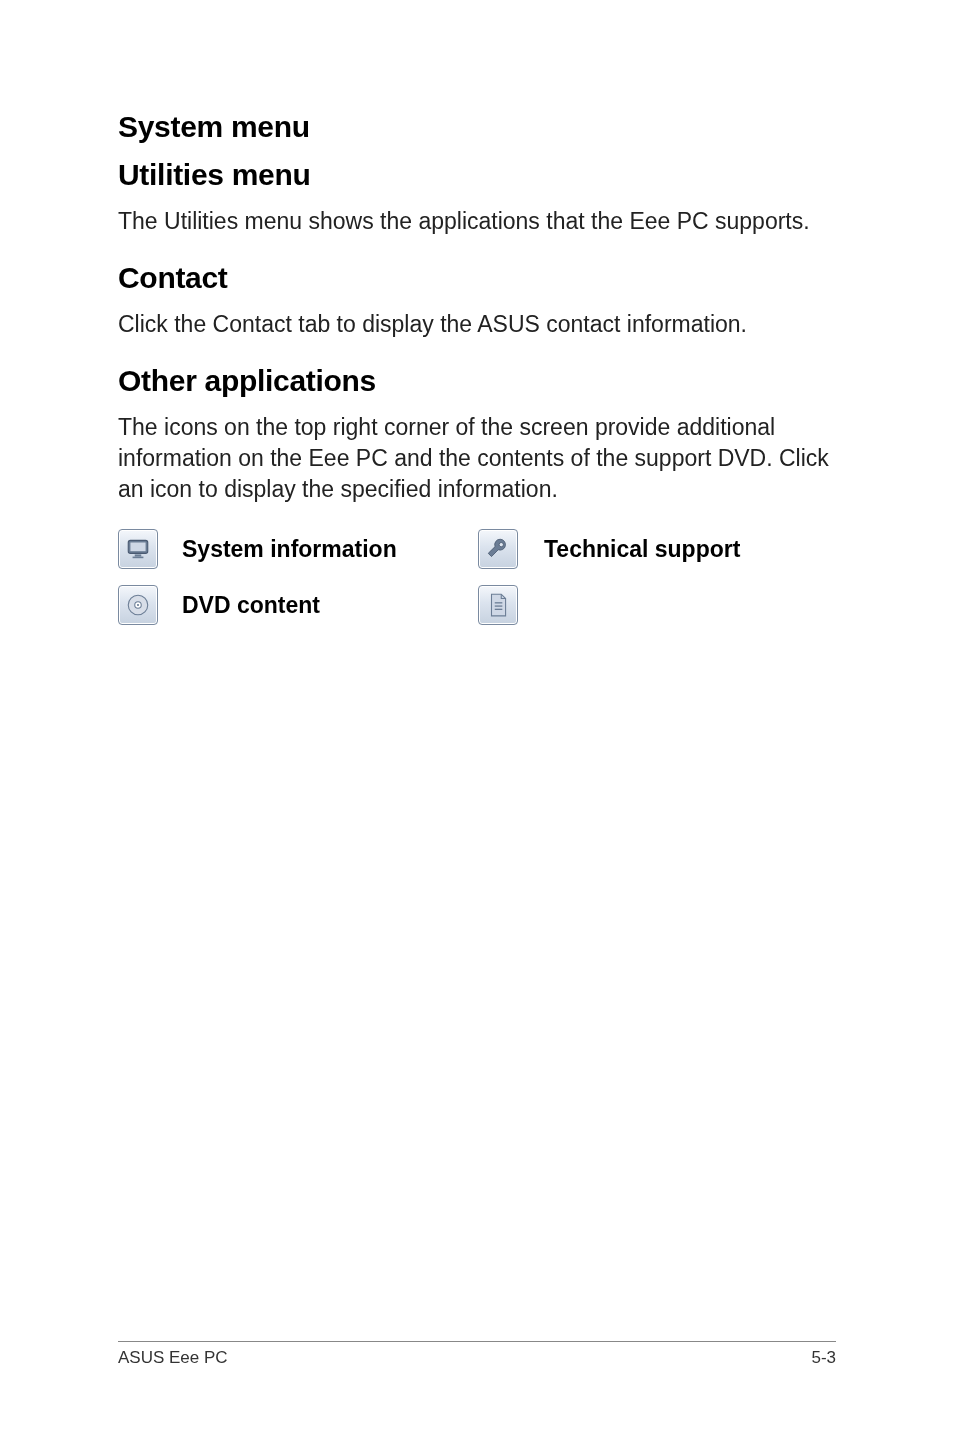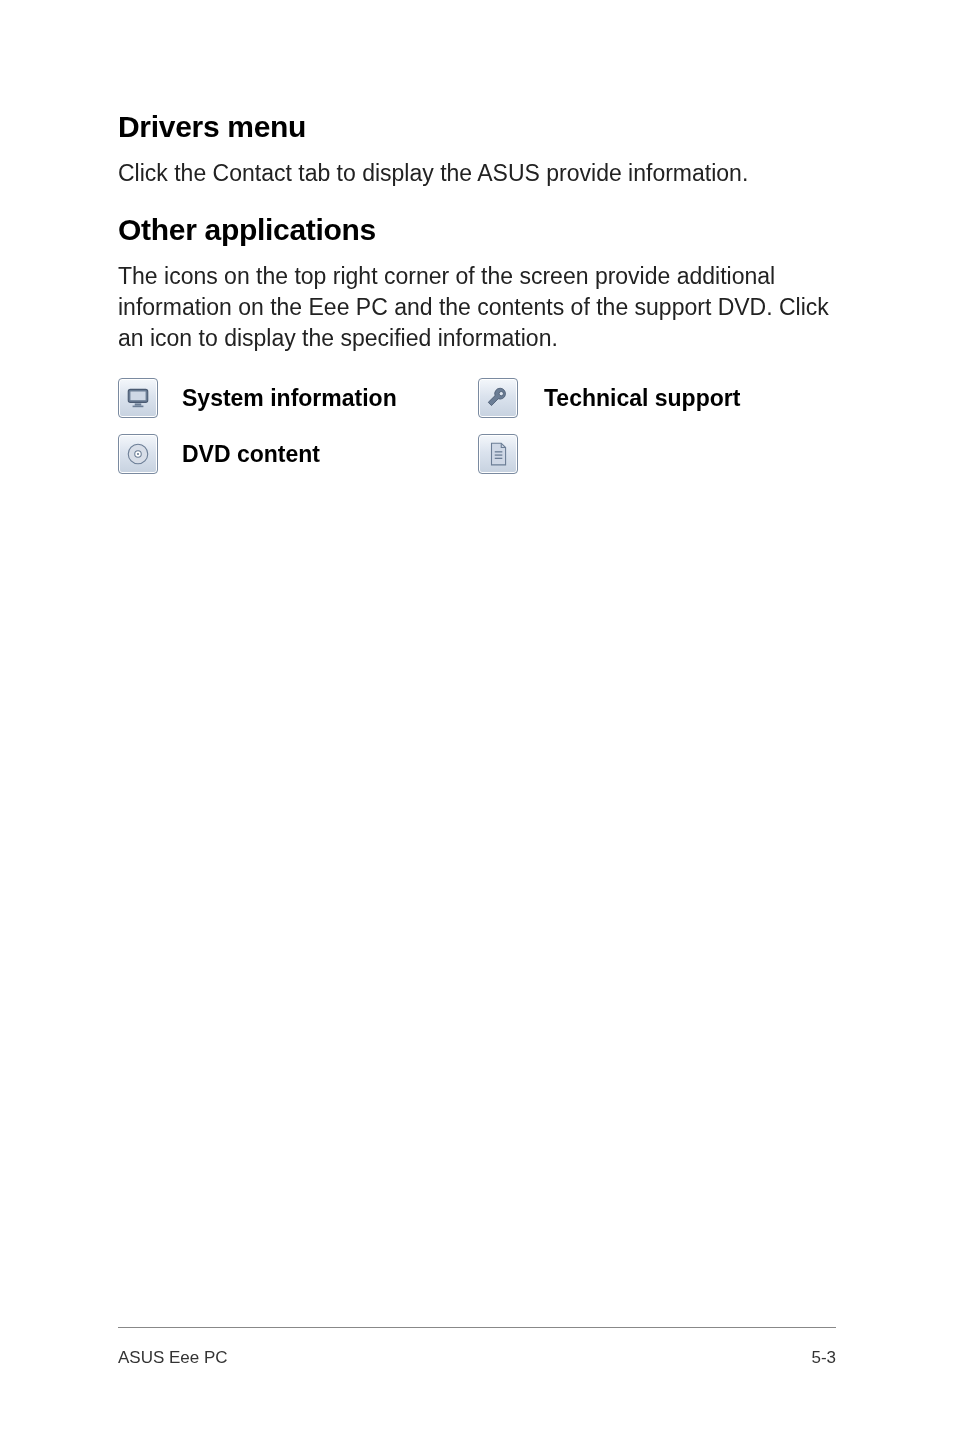--- a/index.html
+++ b/index.html
@@ -60,41 +60,44 @@
   .info-label {
     font-size: 23px;
     font-weight: 700;
   }
   .footer {
     position: absolute;
     bottom: 70px;
     left: 118px;
     right: 118px;
     border-top: 1px solid #888;
-    padding-top: 20px;
+    padding-top: 6px;
     display: flex;
     justify-content: space-between;
     font-size: 17px;
     color: #333;
   }
 </style>
 </head>
 <body>
 
 <div class="page">
 
   <div class="section">
-    <h2>Drivers menu</h2>
+    <h2>System menu</h2>
   </div>
 
   <div class="section">
+    <h2>Utilities menu</h2>
+    <p>The Utilities menu shows the applications that the Eee PC supports.</p>
   </div>
 
   <div class="section">
-    <p>Click the Contact tab to display the ASUS provide information.</p>
+    <h2>Contact</h2>
+    <p>Click the Contact tab to display the ASUS contact information.</p>
   </div>
 
   <div class="section">
     <h2>Other applications</h2>
     <p>The icons on the top right corner of the screen provide additional information on the Eee PC and the contents of the support DVD. Click an icon to display the specified information.</p>
 
     <div class="info-grid">
 
       <div class="icon-box">
         <svg viewBox="0 0 24 24">

